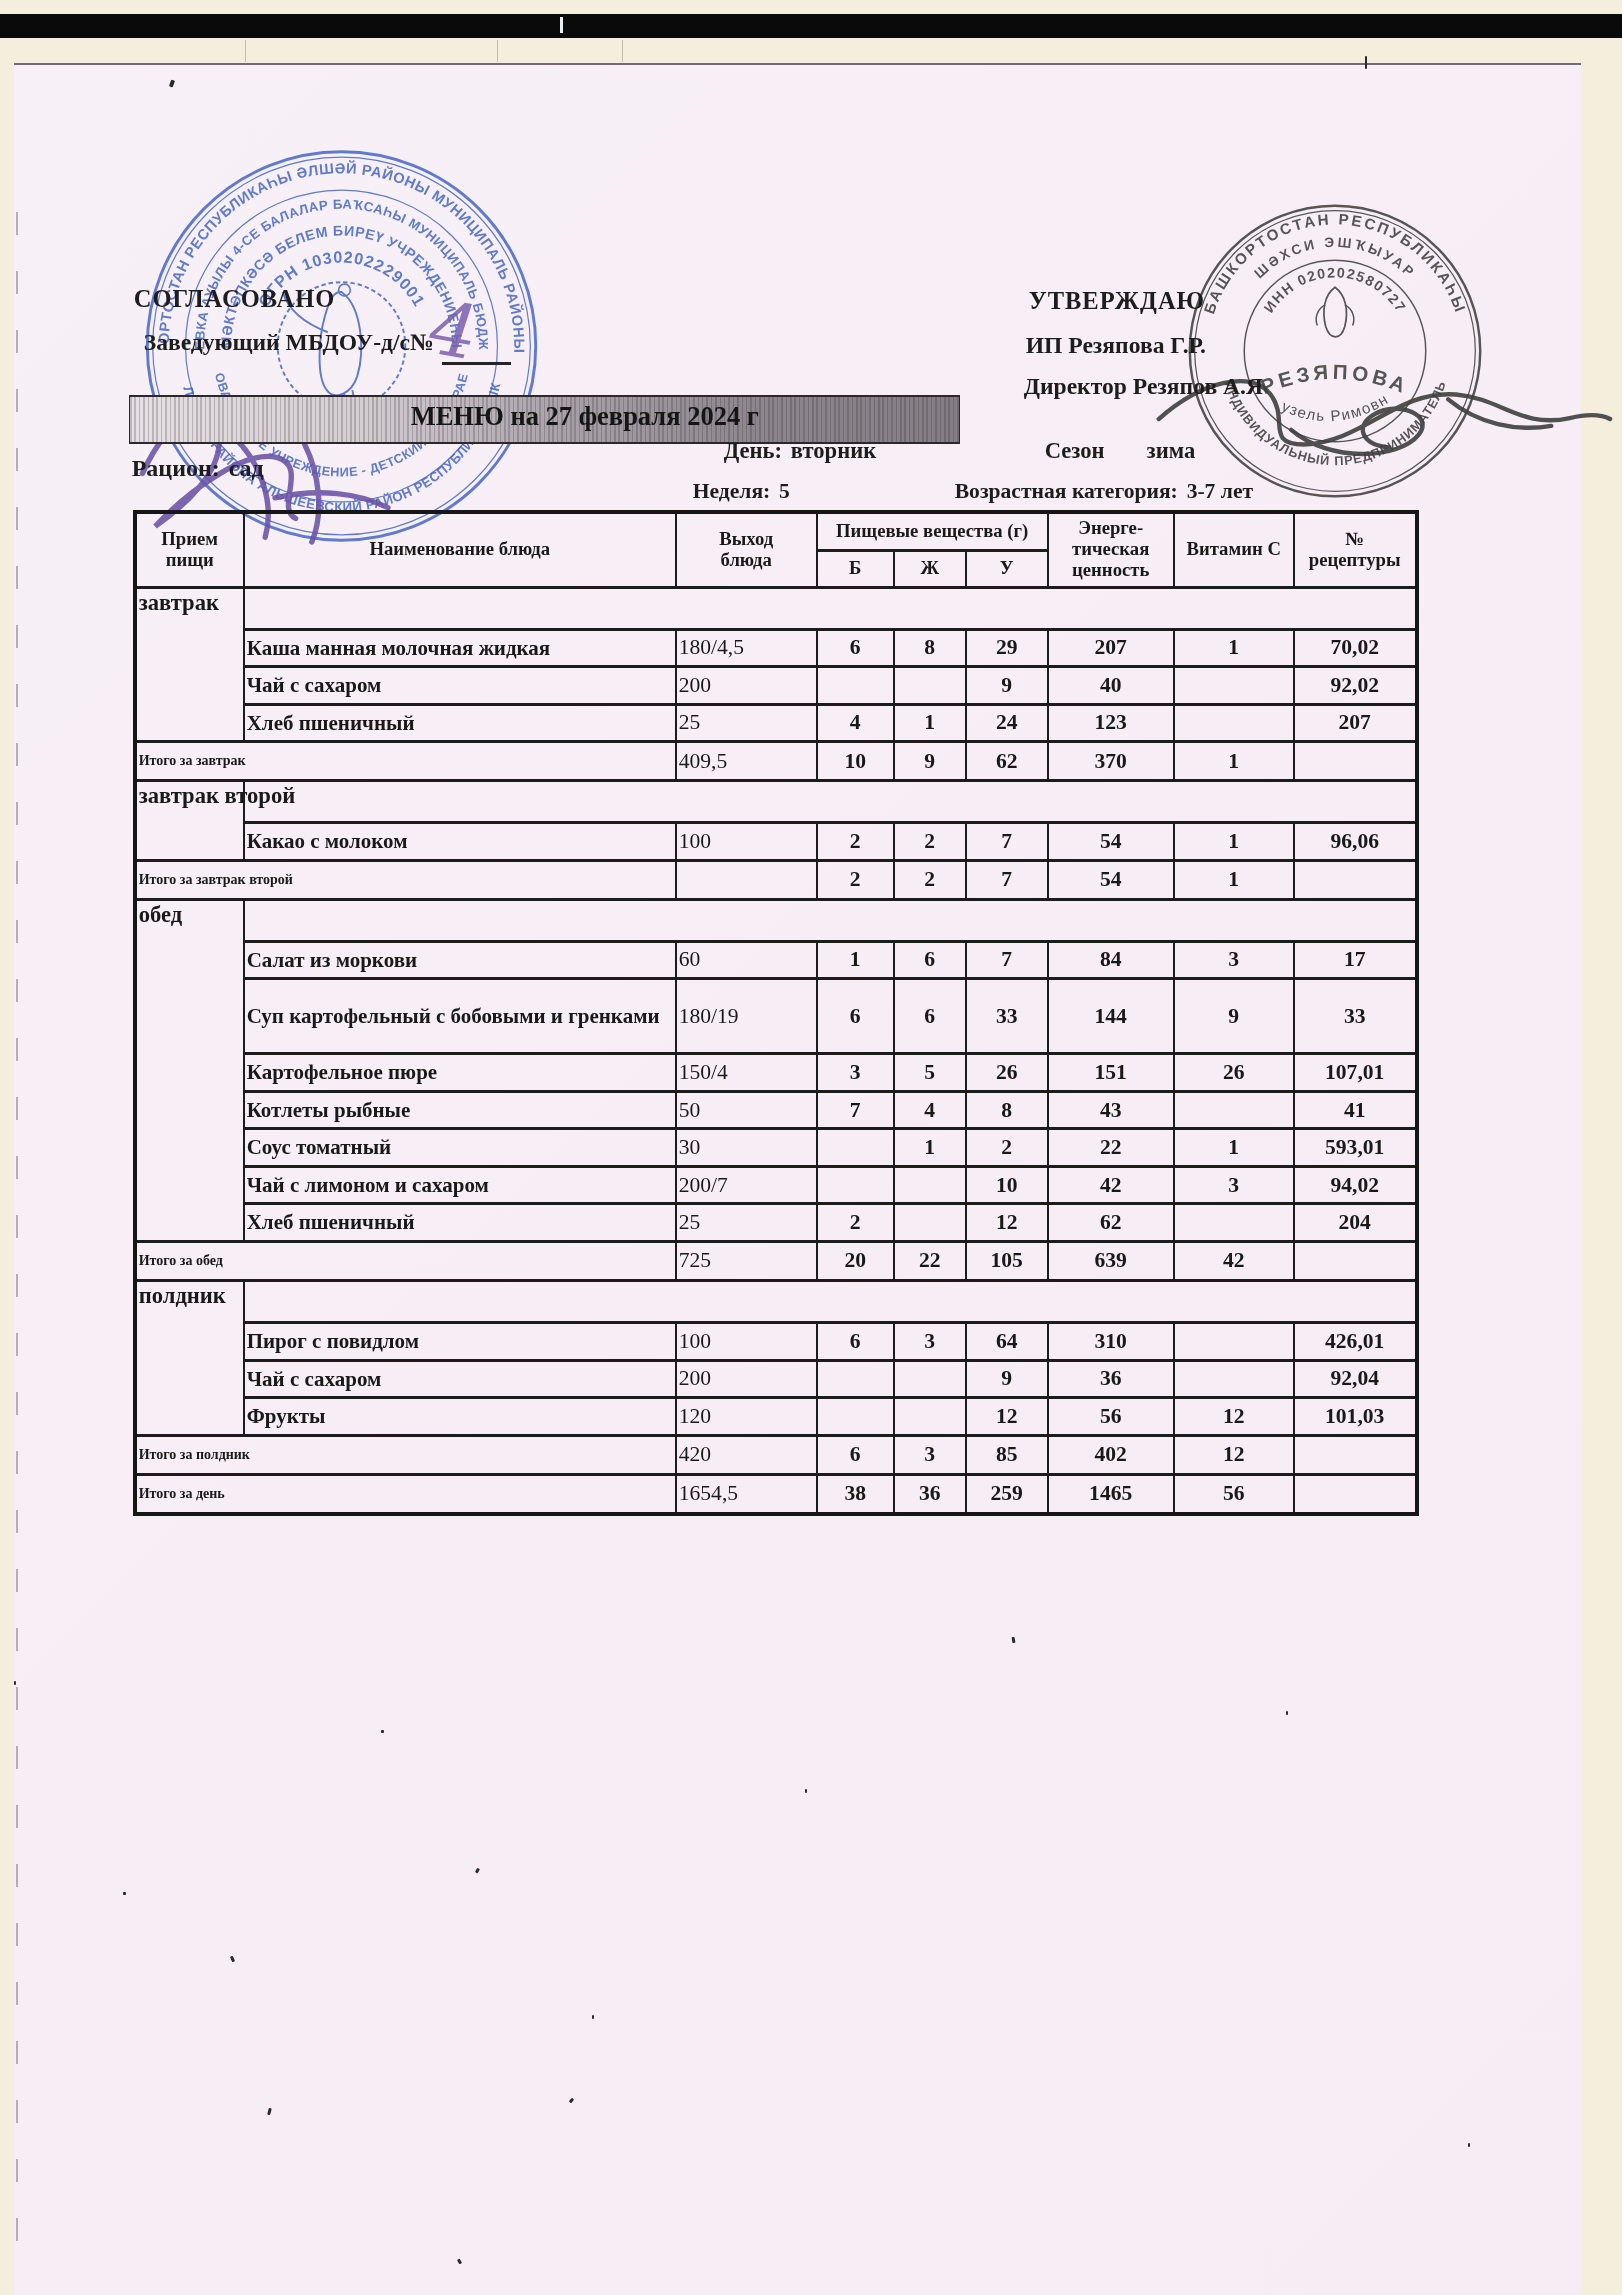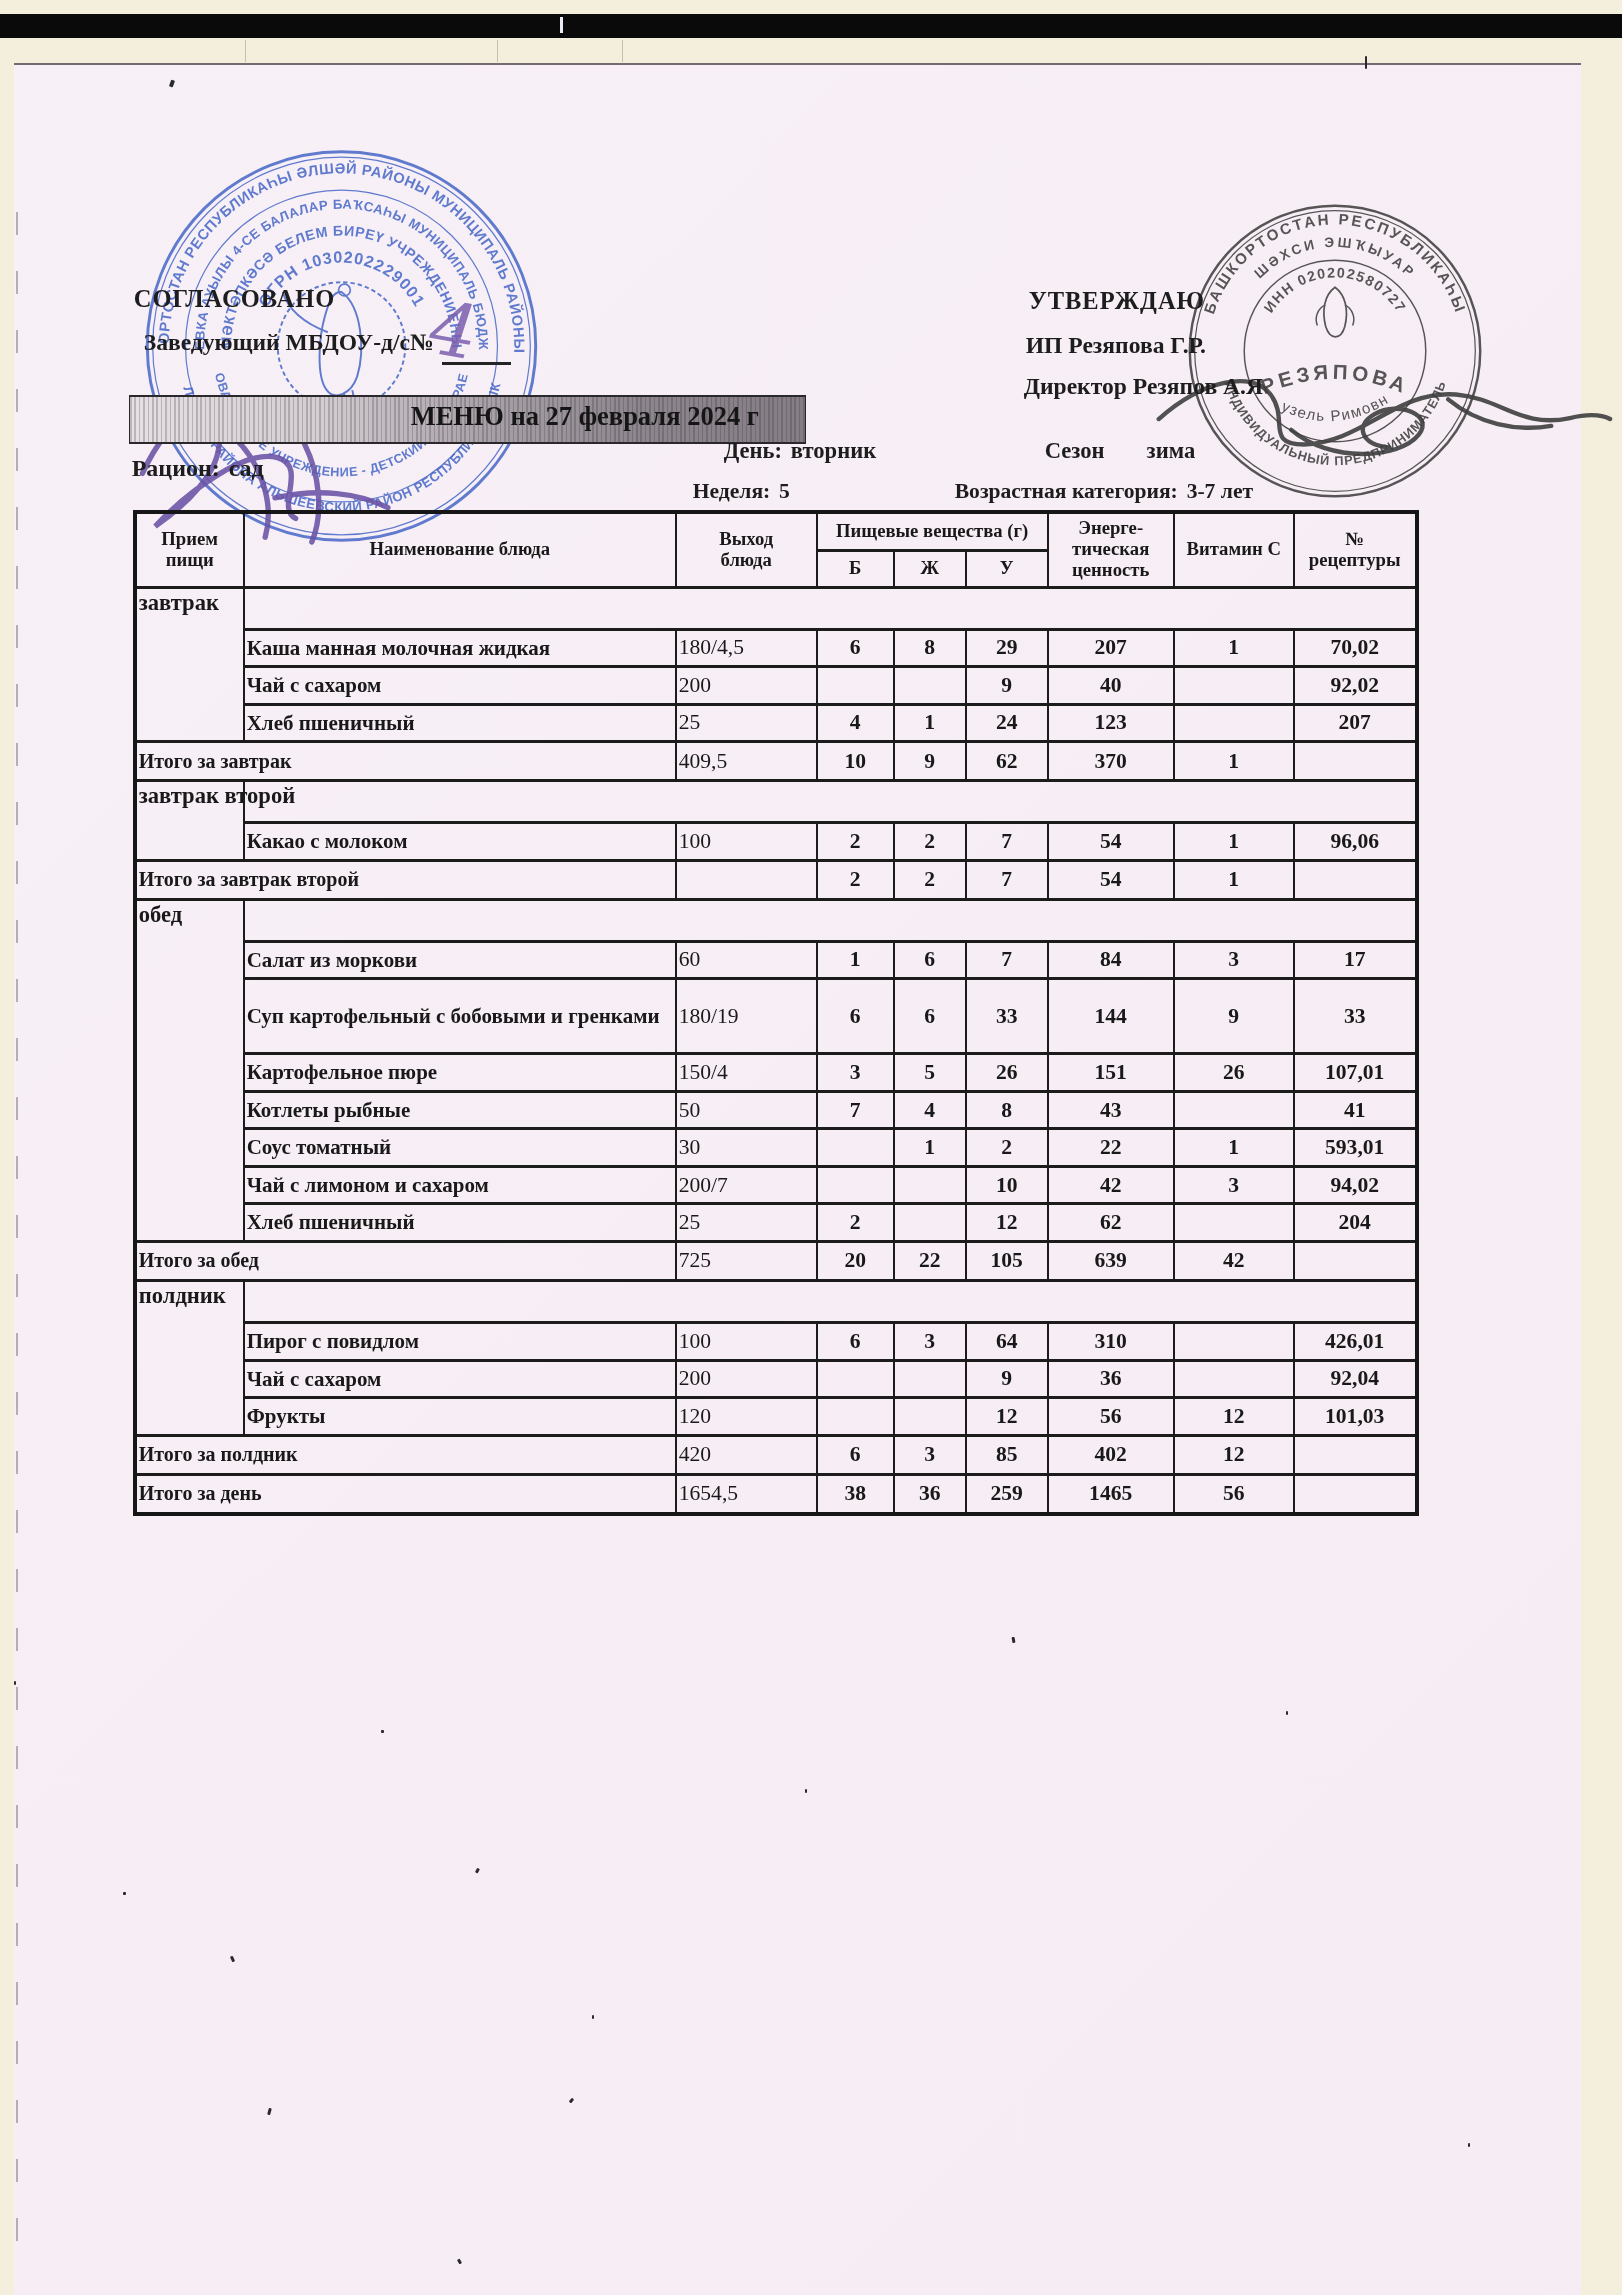--- a/index.html
+++ b/index.html
@@ -26,21 +26,21 @@
   .t-zav{left:118px;top:264px;font-size:23.6px;margin-left:12px;}
   .t-underline{position:absolute;left:428px;top:297px;width:69px;height:2.9px;background:#242424;}
   .hand-four{
     position:absolute;left:416px;top:222px;font-size:74px;font-weight:400;
     color:#7b5fae;transform:rotate(10deg) skewX(-8deg);font-family:"DejaVu Serif",serif;opacity:.85;
   }
   .t-utv{left:1015px;top:222px;font-size:24.5px;letter-spacing:1px;}
   .t-ip{left:1012px;top:267px;font-size:23.6px;}
   .t-dir{left:1010px;top:308px;font-size:23.6px;}
   .menu-band{
-    position:absolute;left:115px;top:330px;width:677px;height:49px;
+    position:absolute;left:115px;top:330px;width:831px;height:49px;
     background:
       repeating-linear-gradient(90deg, rgba(35,32,36,.22) 0 1.5px, rgba(0,0,0,0) 1.5px 4.4px),
       linear-gradient(90deg,#e6dfe3 0%,#d4cdd2 28%,#aaa2a9 52%,#8e868e 75%,#857d85 100%);
     border:2px solid #2b282b;border-left-width:1.5px;border-right-width:1.5px;
     box-sizing:border-box;
   }
   .menu-band span{
     position:absolute;left:281px;top:3.9px;font-size:26.5px;font-weight:700;color:#151515;white-space:nowrap;
   }
   .t-ration{left:118px;top:390px;font-size:24px;}
@@ -63,21 +63,21 @@
   }
   thead th{font-size:18.7px;font-weight:700;text-align:center;vertical-align:middle;white-space:pre-line;line-height:1.12;}
   tr.r-h1{height:38px;} tr.r-h2{height:37px;}
   tbody tr.r-sec{height:42px;} tbody tr.r-dish{height:37px;}
   tbody tr.r-tall{height:75px;} tbody tr.r-tot{height:39px;} tbody tr.r-day{height:40px;}
   td.c-meal{vertical-align:top;text-align:left;font-size:22.6px;font-weight:700;padding:2.9px 0 0 2.9px;white-space:nowrap;}
   td.c-band{}
   td.c-name{font-size:21px;font-weight:700;text-align:left;padding-left:5.9px;line-height:1.55;}
   td.c-out{font-size:21.6px;font-weight:400;text-align:left;padding-left:3.9px;}
   td.c-num{font-size:21.6px;font-weight:700;text-align:center;}
-  td.c-total-label{font-size:20px;font-weight:700;text-align:left;padding-left:4.9px;}
+  td.c-total-label{font-size:14px;font-weight:700;text-align:left;padding-left:4.9px;}
 
   .speck{position:absolute;background:#2a2a2a;border-radius:1px;}
   svg{position:absolute;overflow:visible;}
   .no-select{user-select:none;}
 </style>
 </head>
 <body class="no-select">
 
 <div class="topbar"></div>
 <div class="topbar-slit"></div>

